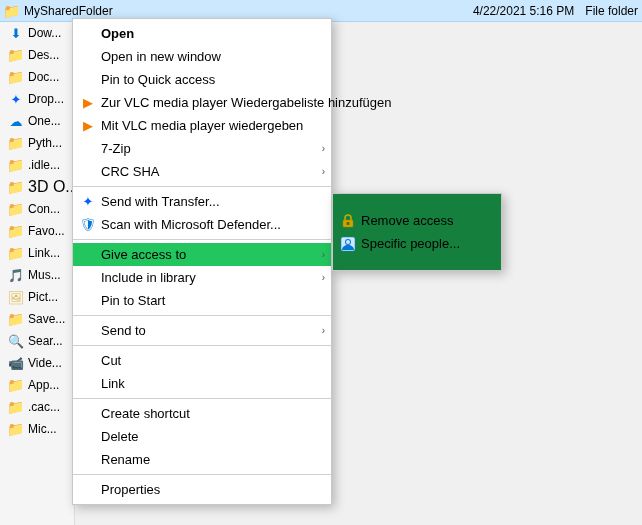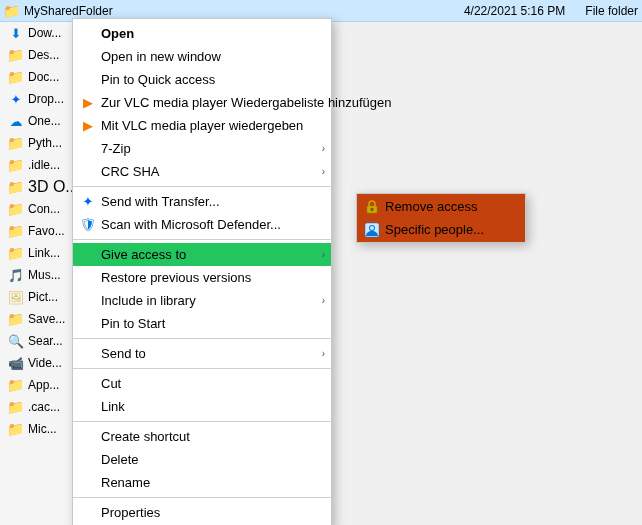--- a/index.html
+++ b/index.html
@@ -106,26 +106,25 @@
       color: #555;
       font-size: 10px;
     }
 
     
     .submenu {
       position: absolute;
       top: 193px;
       left: 332px;
       width: 170px;
-      background: #c2410c;
+      background: #15803d;
       border: 1px solid #c8c8c8;
       box-shadow: 3px 3px 10px rgba(0,0,0,0.25);
       z-index: 200;
-      padding: 1px 0;
-      margin-left: 24px;
+      padding: 15px 0;
     }
 
     .submenu-item {
       display: flex;
       align-items: center;
       padding: 4px 10px 4px 28px;
       cursor: pointer;
       position: relative;
       white-space: nowrap;
     }
@@ -149,21 +148,21 @@
     
     .defender-color { color: #0078d7; }
 
   </style>
 </head>
 <body>
 
 <div class="selected-row">
   <span class="sidebar-icon folder-icon">📁</span>
   <span style="flex:1; font-size:12px;">MySharedFolder</span>
-  <span style="margin-right:20px; font-size:12px;">4/22/2021 5:16 PM</span>
+  <span style="margin-right:11px; font-size:12px;">4/22/2021 5:16 PM</span>
   <span style="font-size:12px;">File folder</span>
 </div>
 
 <div class="explorer-bg" style="top:22px;">
 
   <div class="sidebar-item" style="padding-left:8px;">
     <span class="sidebar-icon" style="color:#0078d7;">⬇</span>
     <span style="font-size:12px; overflow:hidden;">Dow...</span>
   </div>
   <div class="sidebar-item" style="padding-left:8px;">
@@ -278,23 +277,20 @@
   <div class="menu-item">
     <span class="menu-item-icon defender-color">🛡</span>
     <span>Scan with Microsoft Defender...</span>
   </div>
 
   <div class="menu-separator"></div>
 
   <div class="menu-item" style="background:#22c55e;">
     <span>Give access to</span>
     <span class="menu-item-arrow">›</span>
-  </div>
-  <div class="menu-item">
-    <span>Restore previous versions</span>
   </div>
   <div class="menu-item">
     <span>Include in library</span>
     <span class="menu-item-arrow">›</span>
   </div>
   <div class="menu-item">
     <span>Pin to Start</span>
   </div>
 
   <div class="menu-separator"></div>

